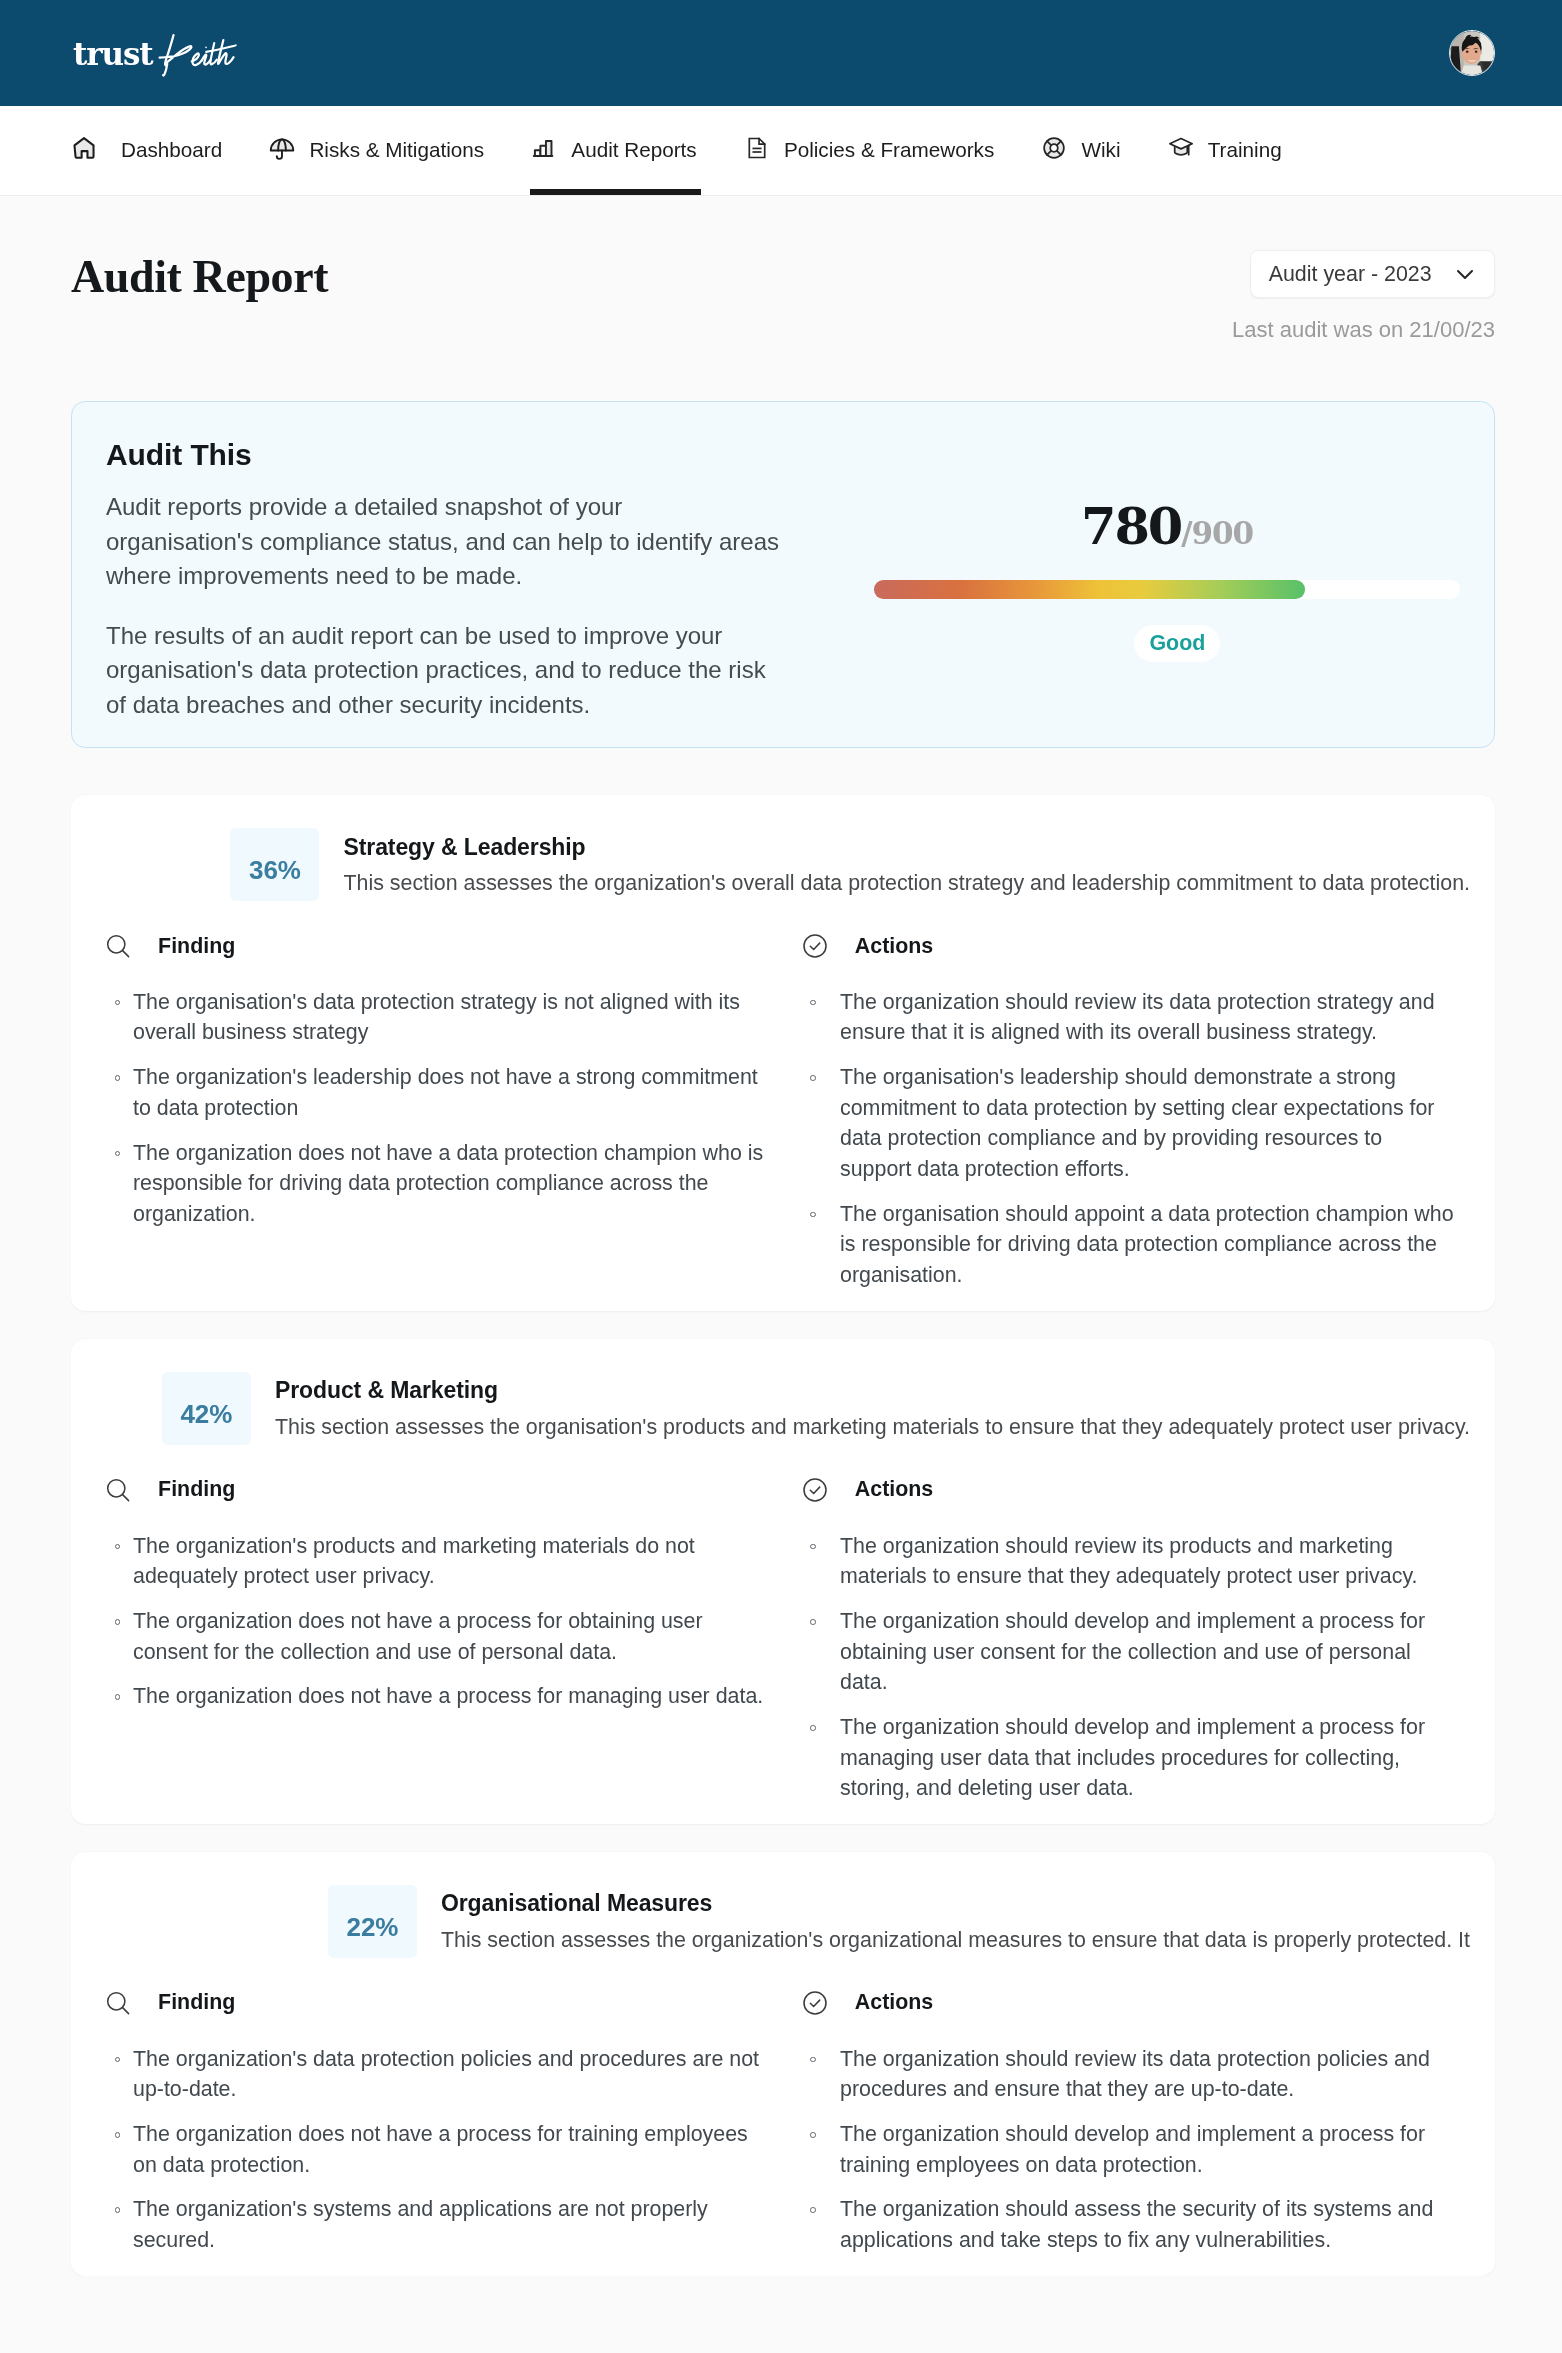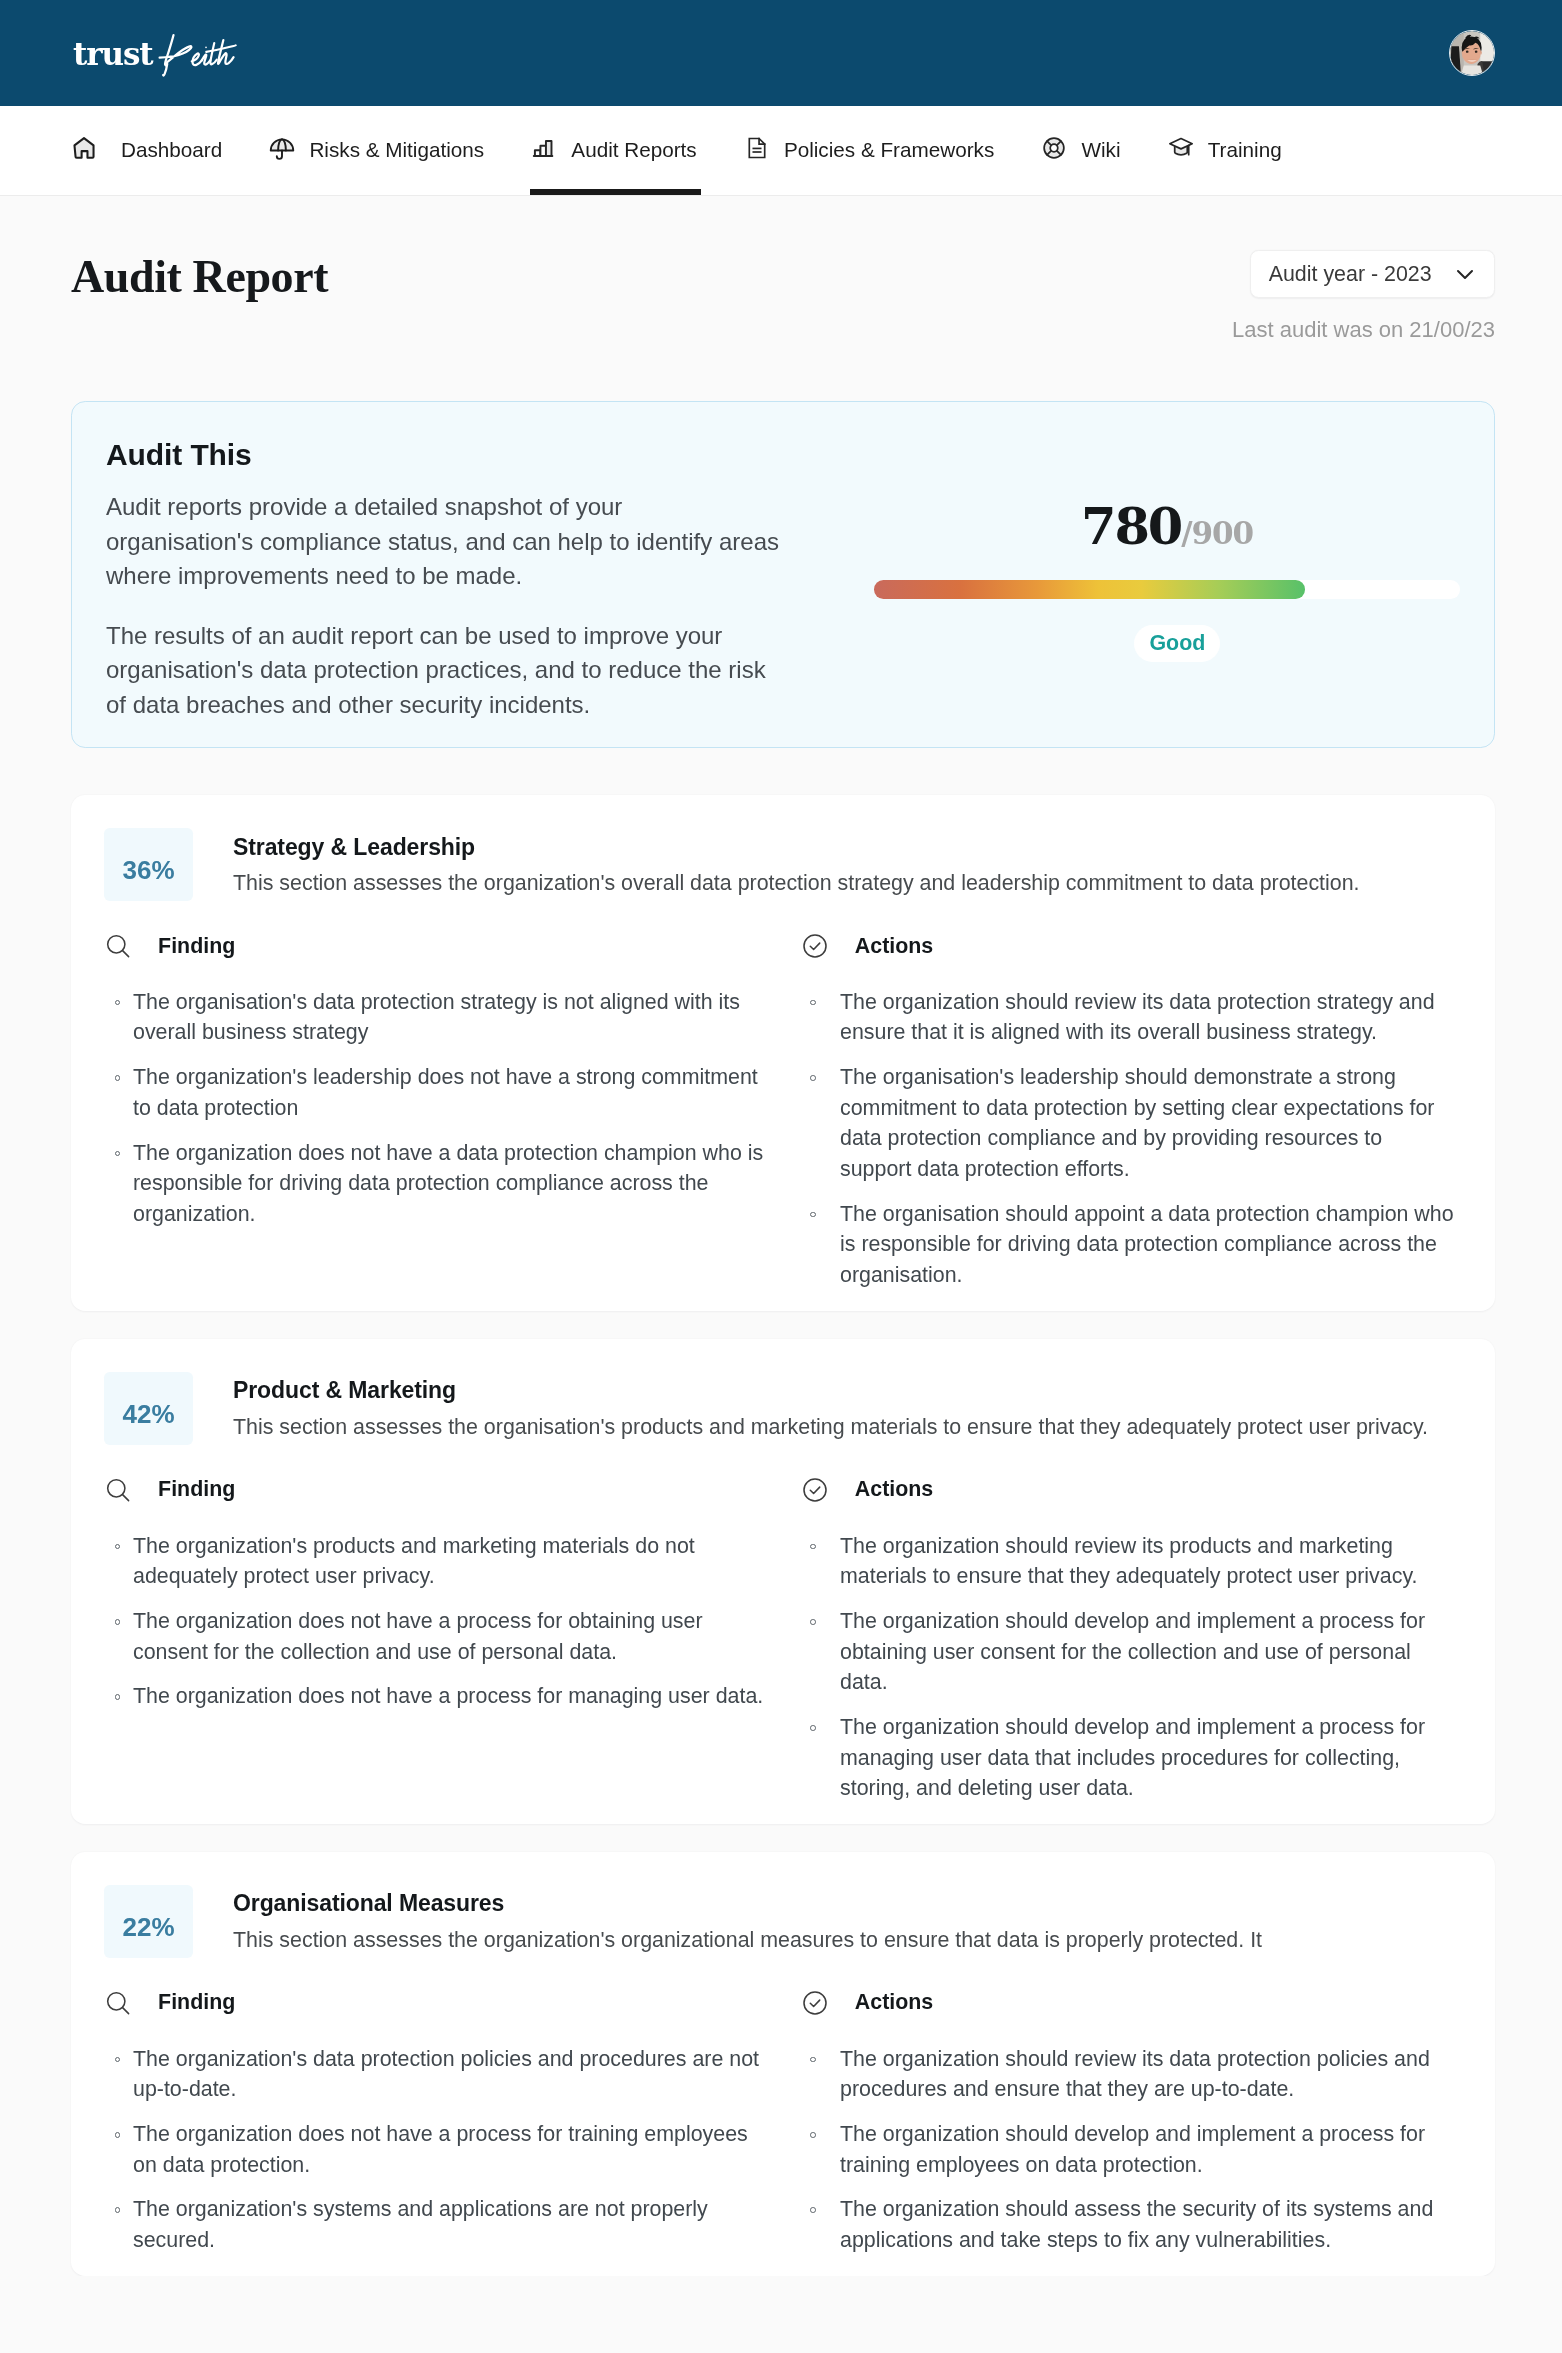--- a/index.html
+++ b/index.html
@@ -55,21 +55,21 @@
 .score-fill{position:absolute;left:0;top:0;bottom:0;border-radius:9.3px;
   background:linear-gradient(to right,#c96a5c 0%,#d9713f 20%,#e8993a 38%,#eec238 52%,#e9cb3d 62%,#a6cd57 80%,#58c169 100%);}
 .rating-wrap{margin-top:26px;padding-left:20.7px;}
 .rating-pill{display:inline-block;background:#fff;border-radius:712px;padding:0 15px;height:37px;line-height:37px;
   font-size:21.4px;font-weight:bold;color:#18a09a;}
 
 
 #sections>.sec-card:first-child{margin-top:47px;}
 .sec-card{margin-top:28.5px;background:#fff;border-radius:14.2px;box-shadow:0 0.7px 2.1px rgba(16,24,40,.05);
   padding:33px 25px 14.2px 33px;}
-.sec-head{display:flex;align-items:flex-start;gap:40px;}
+.sec-head{display:flex;align-items:flex-start;gap:24px;justify-content:flex-end;}
 .sec-pct{width:89px;height:73px;flex:0 0 auto;background:#f0f9fd;border-radius:5.7px;
   display:flex;align-items:center;justify-content:center;font-size:26px;font-weight:bold;color:#3a7da0;line-height:1;padding-top:11.4px;}
 .sec-headtext{padding-top:4.3px;}
 .sec-title{font-size:23px;font-weight:bold;color:#14181b;line-height:1.22;letter-spacing:-0.1px;}
 .sec-desc{margin-top:9.3px;font-size:21.4px;color:#474b4e;line-height:1.3;}
 .cols{display:flex;margin-top:33px;}
 .col{width:50%;}
 .col-find{width:706px;flex:0 0 706px;}
 .col-act{flex:0 0 646px;padding-left:0px;}
 .col-act .col-head{margin-left:-9.3px;}

